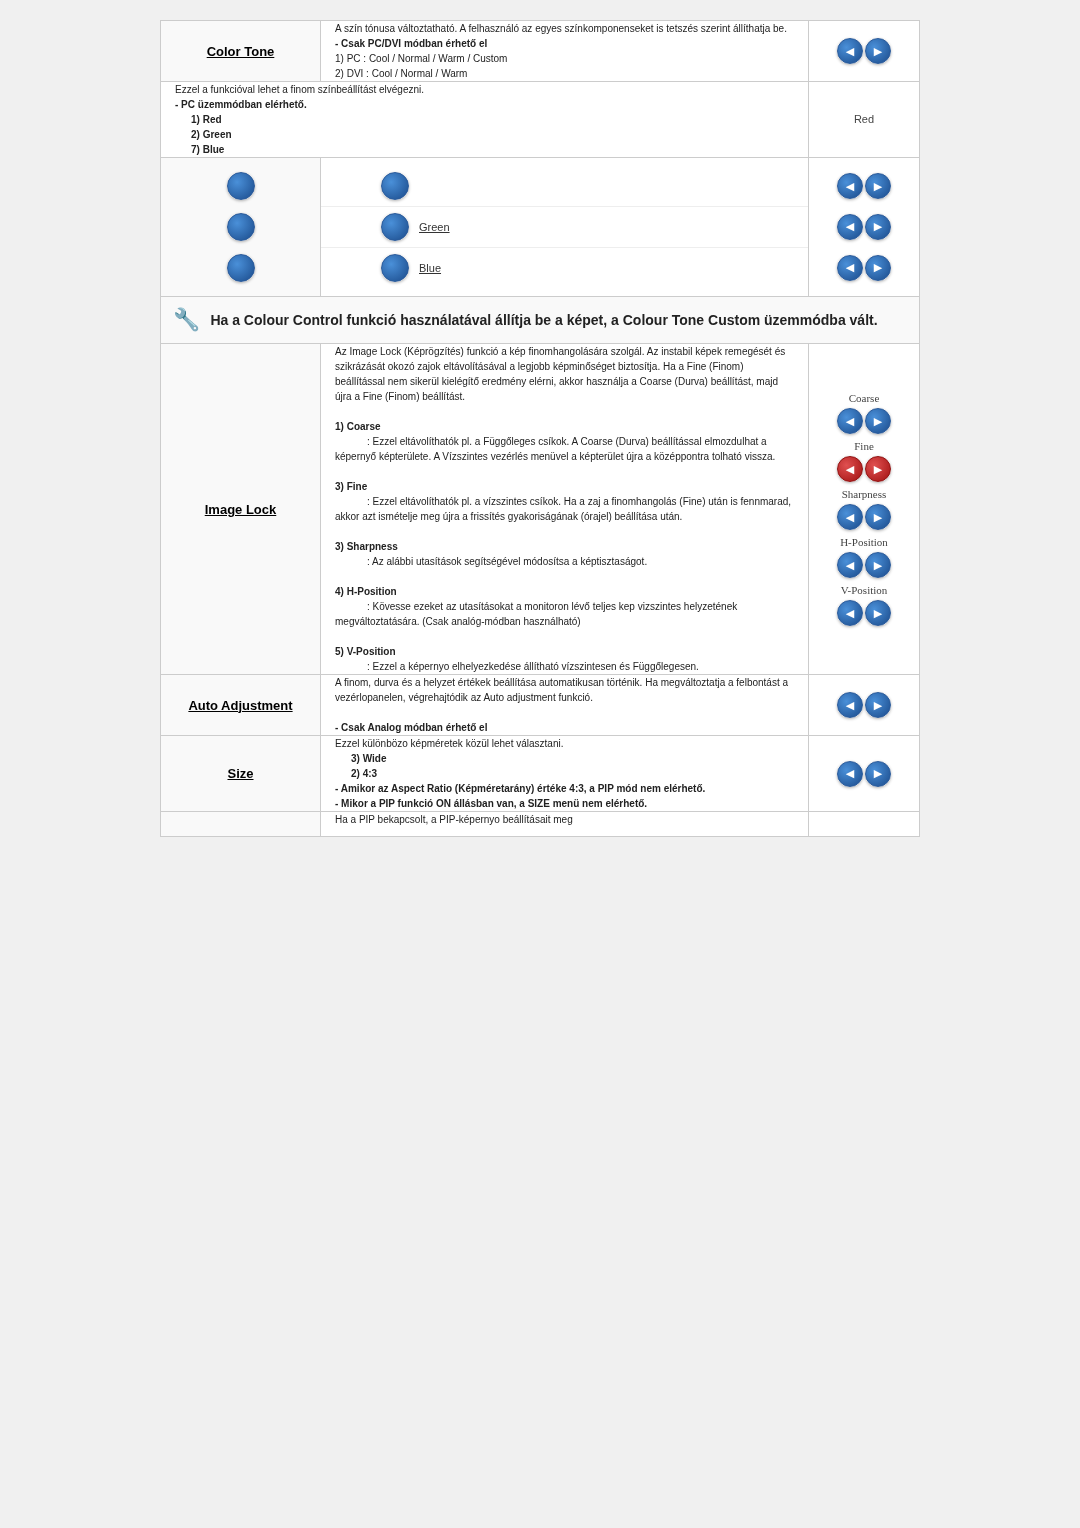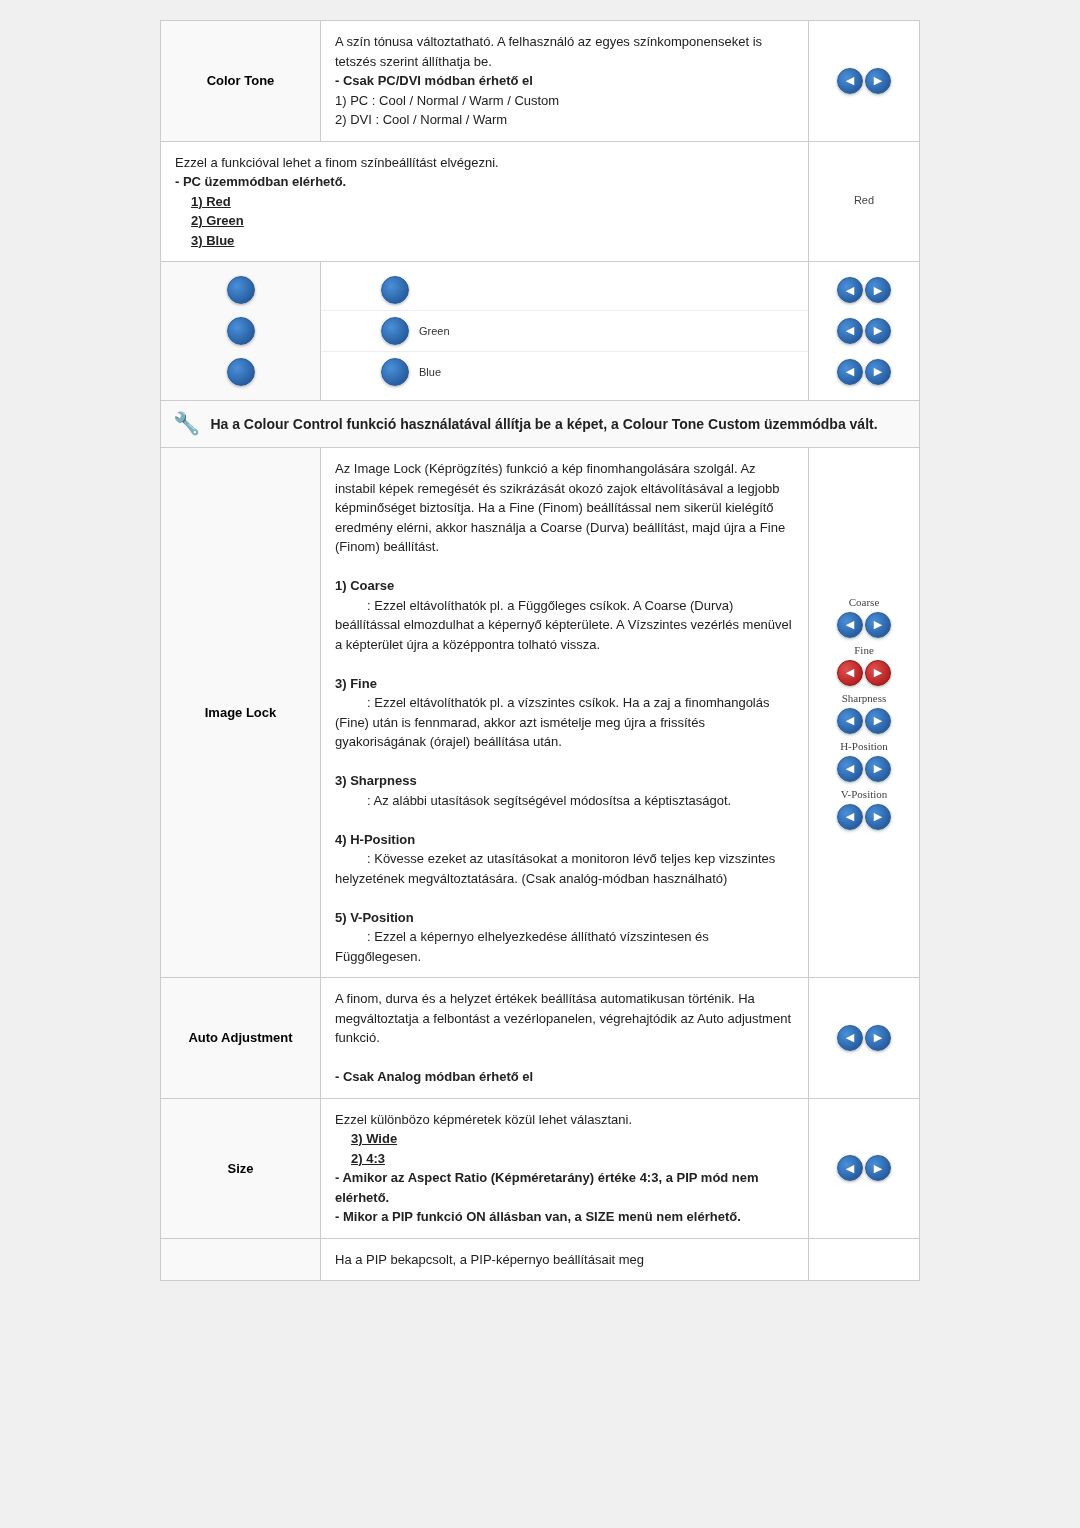--- a/index.html
+++ b/index.html
@@ -29,27 +29,28 @@
       min-width: 160px;
       display: flex;
       align-items: center;
       justify-content: center;
       padding: 12px 8px;
       font-weight: bold;
       font-size: 13px;
       text-align: left;
       border-right: 1px solid #ccc;
       background: #f9f9f9;
+      text-decoration: underline;
     }
     .col-content {
       flex: 1;
-      padding: 11px 14px;
+      padding: 0 14px;
       border-right: 1px solid #ccc;
       line-height: 1.5;
-      font-size: 13px;
+      font-size: 10px;
       color: #222;
     }
     .col-controls {
       width: 110px;
       min-width: 110px;
       display: flex;
       flex-direction: column;
       align-items: center;
       justify-content: center;
       padding: 8px 4px;
@@ -77,21 +78,21 @@
       color: #fff;
       font-size: 11px;
       border: 1px solid #2a5a9a;
       box-shadow: 0 1px 3px rgba(0,0,0,0.3);
     }
     .btn-arrow.red {
       background: radial-gradient(circle at 35% 35%, #e05050, #a01010);
       border: 1px solid #901010;
     }
     .bold { font-weight: bold; }
-    .indent1 { padding-left: 16px; text-decoration: underline; }
+    .indent1 { padding-left: 16px; }
     .indent2 { padding-left: 32px; }
     .row-colors {
       display: flex;
       border-bottom: 1px solid #ccc;
     }
     .colors-left {
       width: 160px;
       min-width: 160px;
       border-right: 1px solid #ccc;
       display: flex;
@@ -130,20 +131,21 @@
       border-radius: 50%;
       background: radial-gradient(circle at 35% 35%, #4a90d9, #1a4a8a);
       border: 1px solid #2a5a9a;
       box-shadow: 0 1px 3px rgba(0,0,0,0.3);
       margin-left: 60px;
     }
     .color-name {
       font-size: 11px;
       color: #333;
       margin-left: 10px;
+      text-decoration: underline;
     }
     .colors-right {
       width: 110px;
       min-width: 110px;
       display: flex;
       flex-direction: column;
       align-items: center;
       justify-content: space-around;
       padding: 8px 4px;
     }
@@ -202,21 +204,21 @@
       </div>
     </div>
   </div>
 
   <div class="row">
     <div class="col-content">
       <span>Ezzel a funkcióval lehet a finom színbeállítást elvégezni.</span><br>
       <span class="bold">- PC üzemmódban elérhető.</span><br>
       <span class="indent1 bold">1) Red</span><br>
       <span class="indent1 bold">2) Green</span><br>
-      <span class="indent1 bold">3) Blue</span>
+      <span class="indent1 bold">7) Blue</span>
     </div>
     <div class="col-controls">
       <span class="control-label">Red</span>
     </div>
   </div>
 
   <div class="row-colors">
 
     <div class="colors-left">
       <div class="color-knob"></div>

